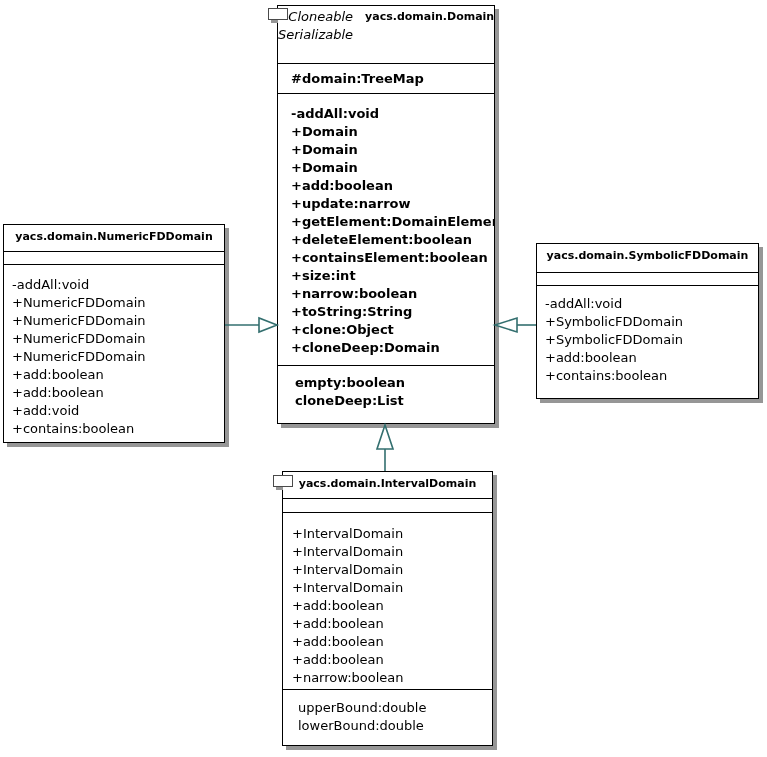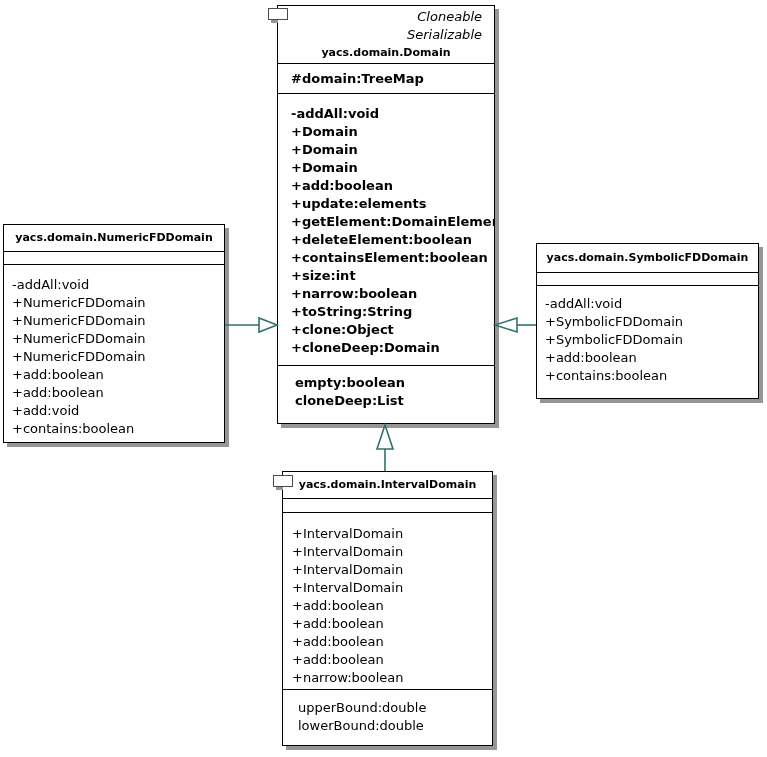--- a/index.html
+++ b/index.html
@@ -19,21 +19,21 @@
     box-shadow:4px 4px 0 var(--box-shadow);
   }
   #box-numeric  { left:3px;   top:224px; width:222px; height:219px; }
   #box-domain   { left:277px; top:5px;   width:218px; height:419px; }
   #box-symbolic { left:536px; top:243px; width:223px; height:156px; }
   #box-interval { left:282px; top:471px; width:211px; height:275px; }
 
   .compartment { width:100%; overflow:hidden; }
   .attrs, .methods, .props { border-top:1px solid var(--box-border); }
 
-  .title-compartment { display:flex; flex-direction:column; justify-content:center; }
+  .title-compartment { display:flex; flex-direction:row; justify-content:center; }
   .class-title {
     font-weight:bold; text-align:center; font-size:11px;
     white-space:nowrap; line-height:24px;
   }
   .stereotype {
     font-style:italic; text-align:right; padding-right:12px;
     line-height:18px; white-space:nowrap;
   }
 
   .member { line-height:18px; padding-left:8px; white-space:nowrap; }
@@ -95,21 +95,21 @@
     </div>
     <div class="compartment attrs">
         <div class="member">#domain:TreeMap</div>
       </div>
     <div class="compartment methods">
         <div class="member">-addAll:void</div>
         <div class="member">+Domain</div>
         <div class="member">+Domain</div>
         <div class="member">+Domain</div>
         <div class="member">+add:boolean</div>
-        <div class="member">+update:elements</div>
+        <div class="member">+update:narrow</div>
         <div class="member">+getElement:DomainElement</div>
         <div class="member">+deleteElement:boolean</div>
         <div class="member">+containsElement:boolean</div>
         <div class="member">+size:int</div>
         <div class="member">+narrow:boolean</div>
         <div class="member">+toString:String</div>
         <div class="member">+clone:Object</div>
         <div class="member">+cloneDeep:Domain</div>
       </div>
     <div class="compartment props">

